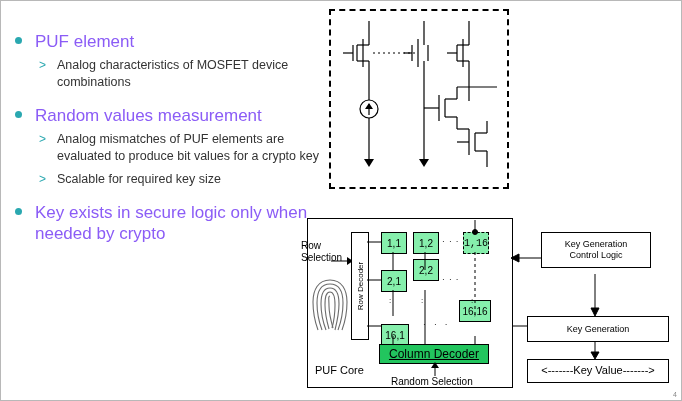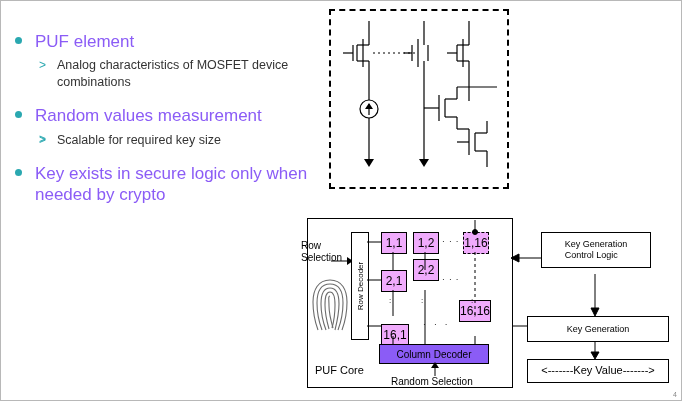--- a/index.html
+++ b/index.html
@@ -116,56 +116,57 @@
     position: absolute;
     left: 50%;
     top: 50%;
     transform: translate(-50%,-50%) rotate(-90deg);
     white-space: nowrap;
     font-size: 8px;
   }
   .cell {
     position: absolute;
     border: 1px solid #000;
-    background: #f0abfc;
+    background: #86efac;
+    font-size: 10px;
+    display: flex;
+    align-items: center;
+    justify-content: center;
+  }
+  .cell.dashed { border-style: dashed; font-family: Liberation Mono, monospace; }
+  .coldec {
+    position: absolute;
+    left: 78px;
+    top: 128px;
+    width: 108px;
+    height: 18px;
+    border: 1px solid #000;
+    background: #22c55e;
     font-size: 12px;
     display: flex;
     align-items: center;
     justify-content: center;
-  }
-  .cell.dashed { border-style: dashed; }
-  .coldec {
-    position: absolute;
-    left: 78px;
-    top: 128px;
-    width: 108px;
-    height: 18px;
-    border: 1px solid #000;
-    background: #8b5cf6;
-    font-size: 10px;
-    display: flex;
-    align-items: center;
-    justify-content: center;
+    text-decoration: underline;
   }
   .lbl {
     position: absolute;
     font-size: 10px;
     color: #000;
     line-height: 1.15;
     text-align: left;
   }
   .box {
     position: absolute;
     border: 1px solid #000;
     background: #fff;
     font-size: 9px;
     display: flex;
     align-items: center;
     justify-content: center;
-    text-align: left;
+    text-align: center;
     line-height: 1.2;
   }
   .fingerprint {
     position: absolute;
     left: 8px;
     top: 58px;
     width: 42px;
     height: 62px;
   }
   .dots3 {
@@ -197,20 +198,21 @@
       <span class="arrow">&gt;</span>
       <span>Analog characteristics of MOSFET device combinations</span>
     </div>
 
     <div class="bullet-l1 sp-l1">
       <span class="dot"></span>
       <span>Random values measurement</span>
     </div>
     <div class="bullet-l2">
       <span class="arrow">&gt;</span>
+      <span>Analog mismatches of PUF elements are evaluated to produce bit values for a crypto key</span>
     </div>
     <div class="bullet-l2">
       <span class="arrow">&gt;</span>
       <span>Scalable for required key size</span>
     </div>
 
     <div class="bullet-l1 sp-l1">
       <span class="dot"></span>
       <span>Key exists in secure logic only when needed by crypto</span>
     </div>

